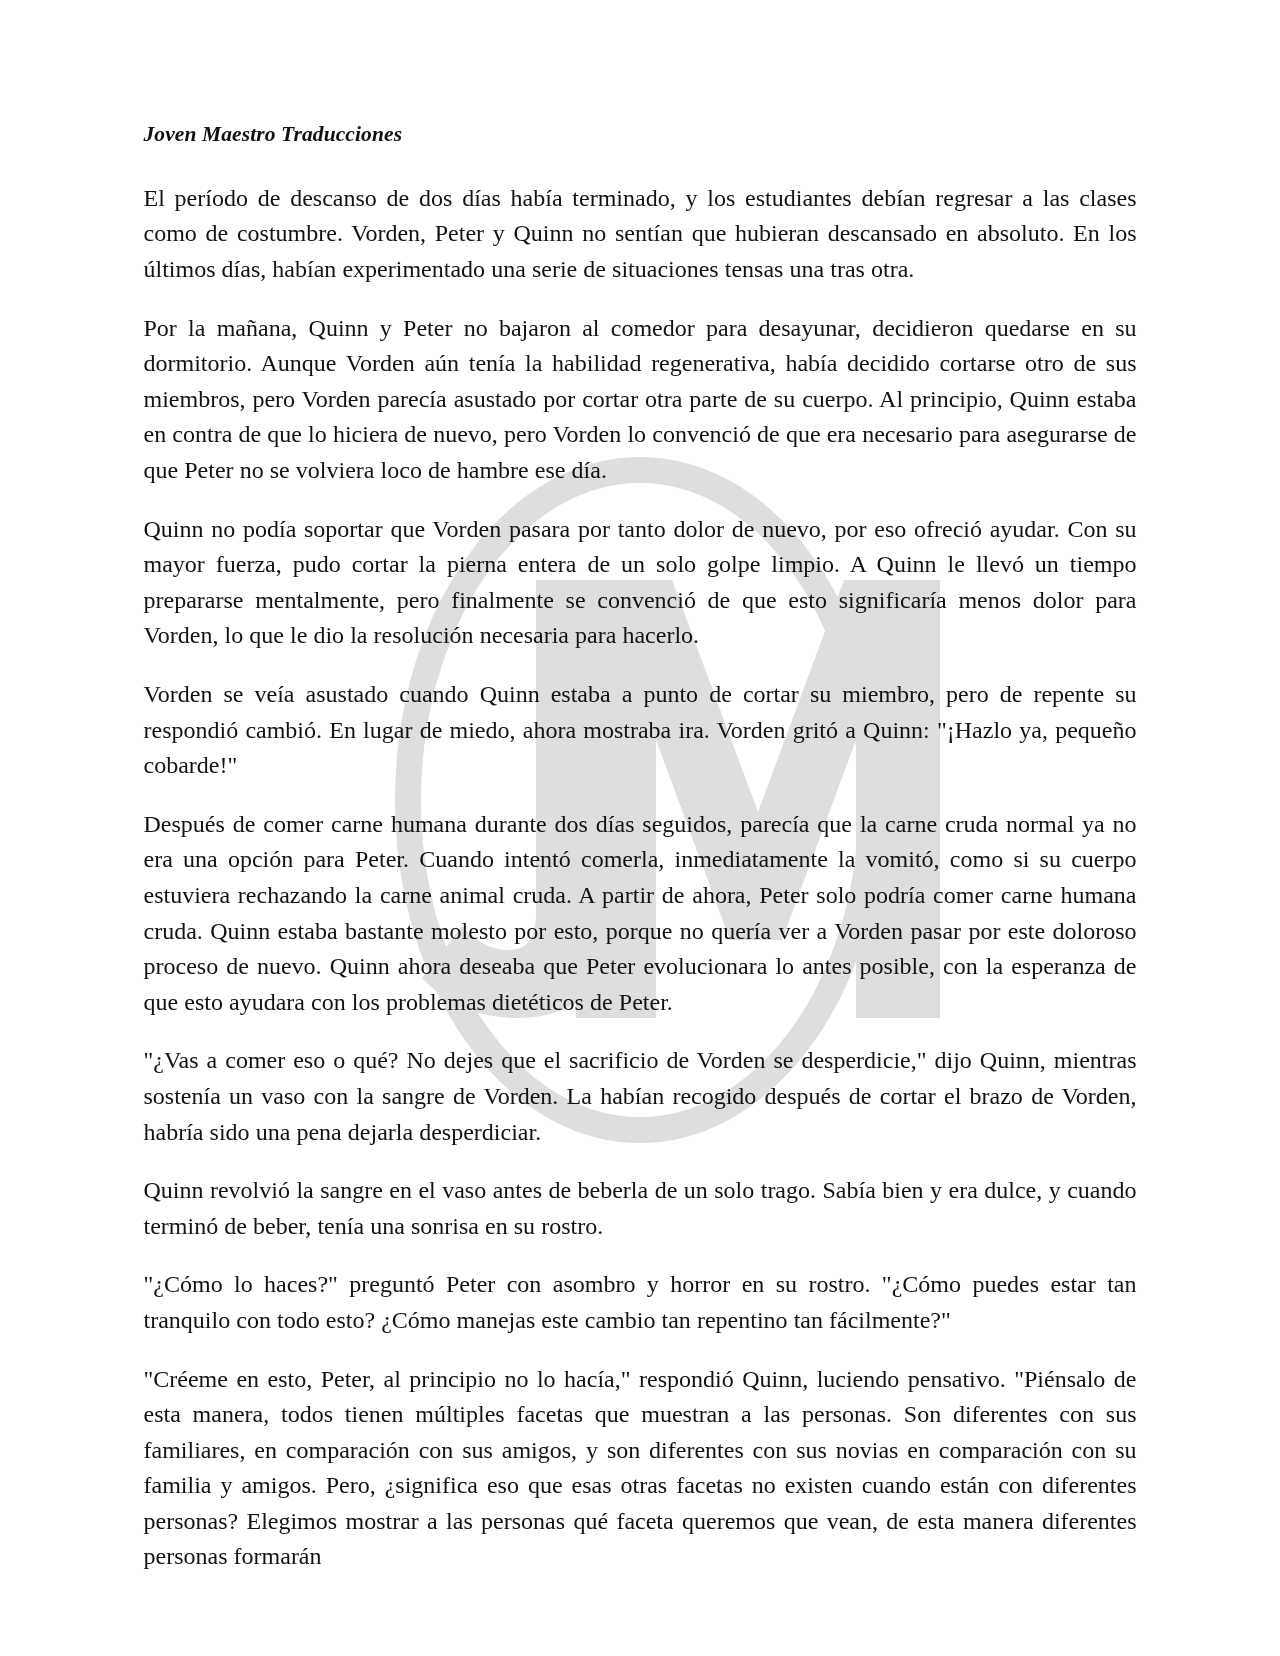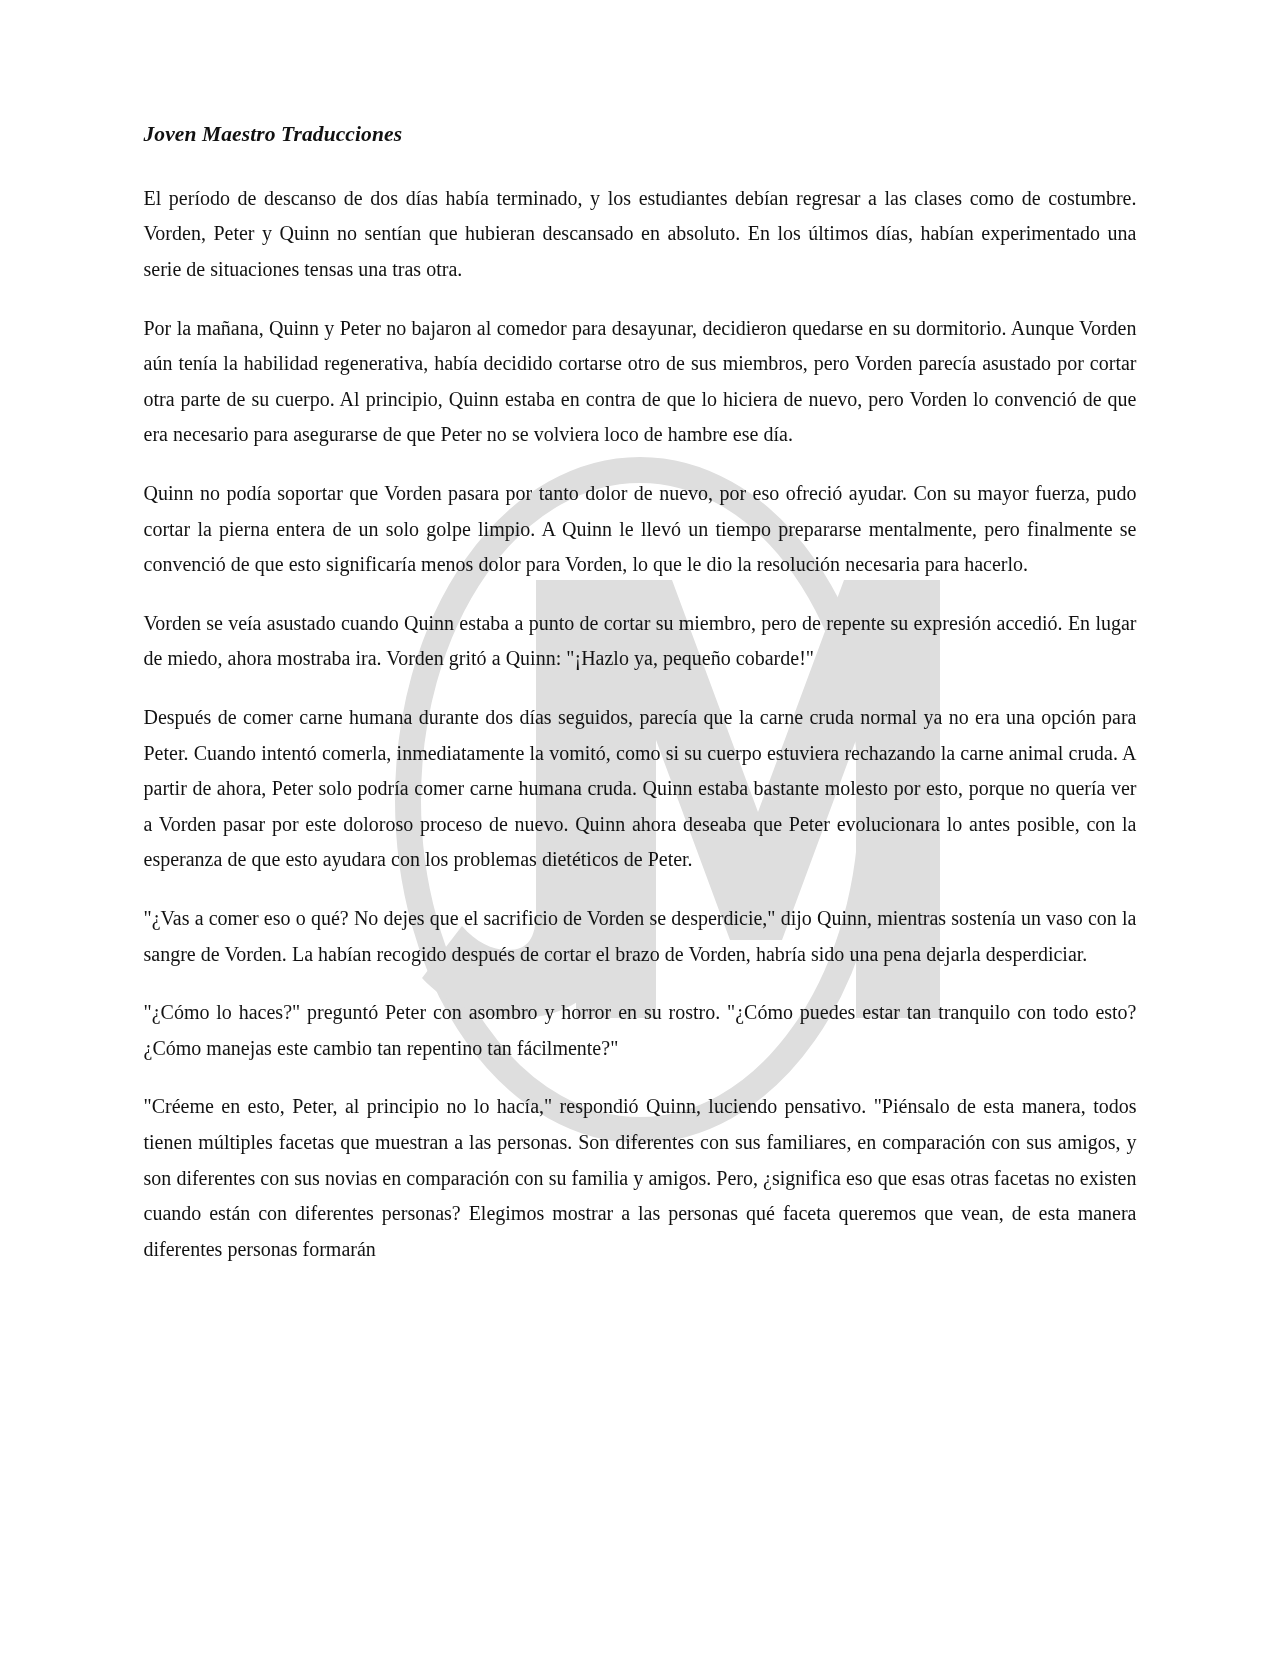--- a/index.html
+++ b/index.html
@@ -55,21 +55,21 @@
     font-weight: bold;
     font-style: italic;
     line-height: 1.25;
     color: #111111;
     margin: 0;
     padding-top: 109px;
     letter-spacing: 0.1px;
   }
 
   .paragraph {
-    font-size: 20px;
+    font-size: 24px;
     line-height: 35.6px;
     color: #121212;
     text-align: justify;
     text-justify: inter-word;
     margin: 0;
     padding-top: 23px;
     word-spacing: 0.1px;
   }
   .paragraph:first-of-type {
     padding-top: 33px;
@@ -94,20 +94,21 @@
     </svg>
   </div>
 
   <div class="content">
 
     <h1 class="doc-title">Joven Maestro Traducciones</h1>
 
     <p class="paragraph">El período de descanso de dos días había terminado, y los estudiantes debían regresar a las clases como de costumbre. Vorden, Peter y Quinn no sentían que hubieran descansado en absoluto. En los últimos días, habían experimentado una serie de situaciones tensas una tras otra.</p>
     <p class="paragraph">Por la mañana, Quinn y Peter no bajaron al comedor para desayunar, decidieron quedarse en su dormitorio. Aunque Vorden aún tenía la habilidad regenerativa, había decidido cortarse otro de sus miembros, pero Vorden parecía asustado por cortar otra parte de su cuerpo. Al principio, Quinn estaba en contra de que lo hiciera de nuevo, pero Vorden lo convenció de que era necesario para asegurarse de que Peter no se volviera loco de hambre ese día.</p>
     <p class="paragraph">Quinn no podía soportar que Vorden pasara por tanto dolor de nuevo, por eso ofreció ayudar. Con su mayor fuerza, pudo cortar la pierna entera de un solo golpe limpio. A Quinn le llevó un tiempo prepararse mentalmente, pero finalmente se convenció de que esto significaría menos dolor para Vorden, lo que le dio la resolución necesaria para hacerlo.</p>
-    <p class="paragraph">Vorden se veía asustado cuando Quinn estaba a punto de cortar su miembro, pero de repente su expresión accedió. En lugar de miedo, ahora mostraba ira. Vorden gritó a Quinn: "¡Hazlo ya, pequeño cobarde!"</p>
+    <p class="paragraph">Vorden se veía asustado cuando Quinn estaba a punto de cortar su miembro, pero de repente su respondió cambió. En lugar de miedo, ahora mostraba ira. Vorden gritó a Quinn: "¡Hazlo ya, pequeño cobarde!"</p>
     <p class="paragraph">Después de comer carne humana durante dos días seguidos, parecía que la carne cruda normal ya no era una opción para Peter. Cuando intentó comerla, inmediatamente la vomitó, como si su cuerpo estuviera rechazando la carne animal cruda. A partir de ahora, Peter solo podría comer carne humana cruda. Quinn estaba bastante molesto por esto, porque no quería ver a Vorden pasar por este doloroso proceso de nuevo. Quinn ahora deseaba que Peter evolucionara lo antes posible, con la esperanza de que esto ayudara con los problemas dietéticos de Peter.</p>
     <p class="paragraph">"¿Vas a comer eso o qué? No dejes que el sacrificio de Vorden se desperdicie," dijo Quinn, mientras sostenía un vaso con la sangre de Vorden. La habían recogido después de cortar el brazo de Vorden, habría sido una pena dejarla desperdiciar.</p>
+    <p class="paragraph">Quinn revolvió la sangre en el vaso antes de beberla de un solo trago. Sabía bien y era dulce, y cuando terminó de beber, tenía una sonrisa en su rostro.</p>
     <p class="paragraph">"¿Cómo lo haces?" preguntó Peter con asombro y horror en su rostro. "¿Cómo puedes estar tan tranquilo con todo esto? ¿Cómo manejas este cambio tan repentino tan fácilmente?"</p>
     <p class="paragraph">"Créeme en esto, Peter, al principio no lo hacía," respondió Quinn, luciendo pensativo. "Piénsalo de esta manera, todos tienen múltiples facetas que muestran a las personas. Son diferentes con sus familiares, en comparación con sus amigos, y son diferentes con sus novias en comparación con su familia y amigos. Pero, ¿significa eso que esas otras facetas no existen cuando están con diferentes personas? Elegimos mostrar a las personas qué faceta queremos que vean, de esta manera diferentes personas formarán</p>
 
   </div>
 </div>
 
 </body></html>

